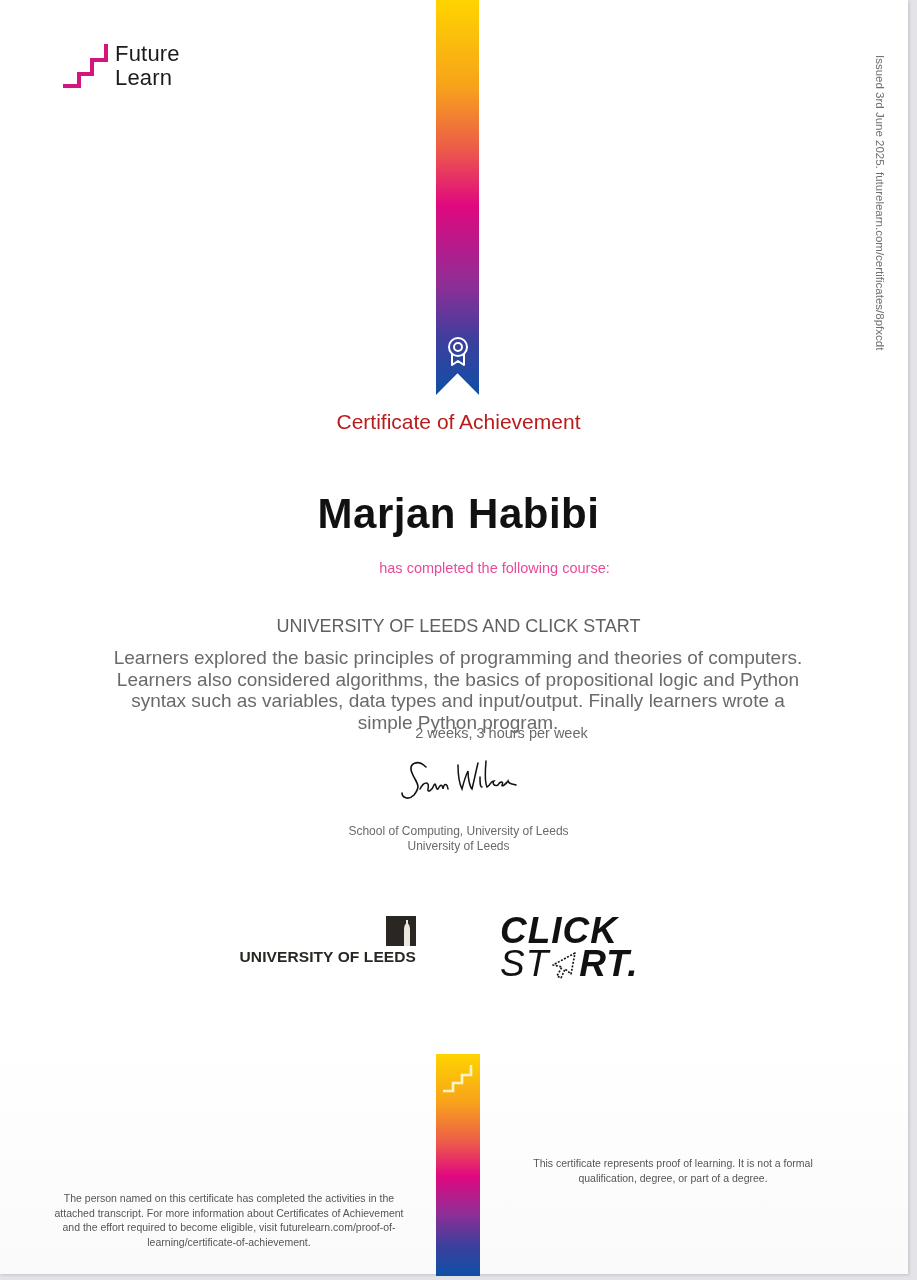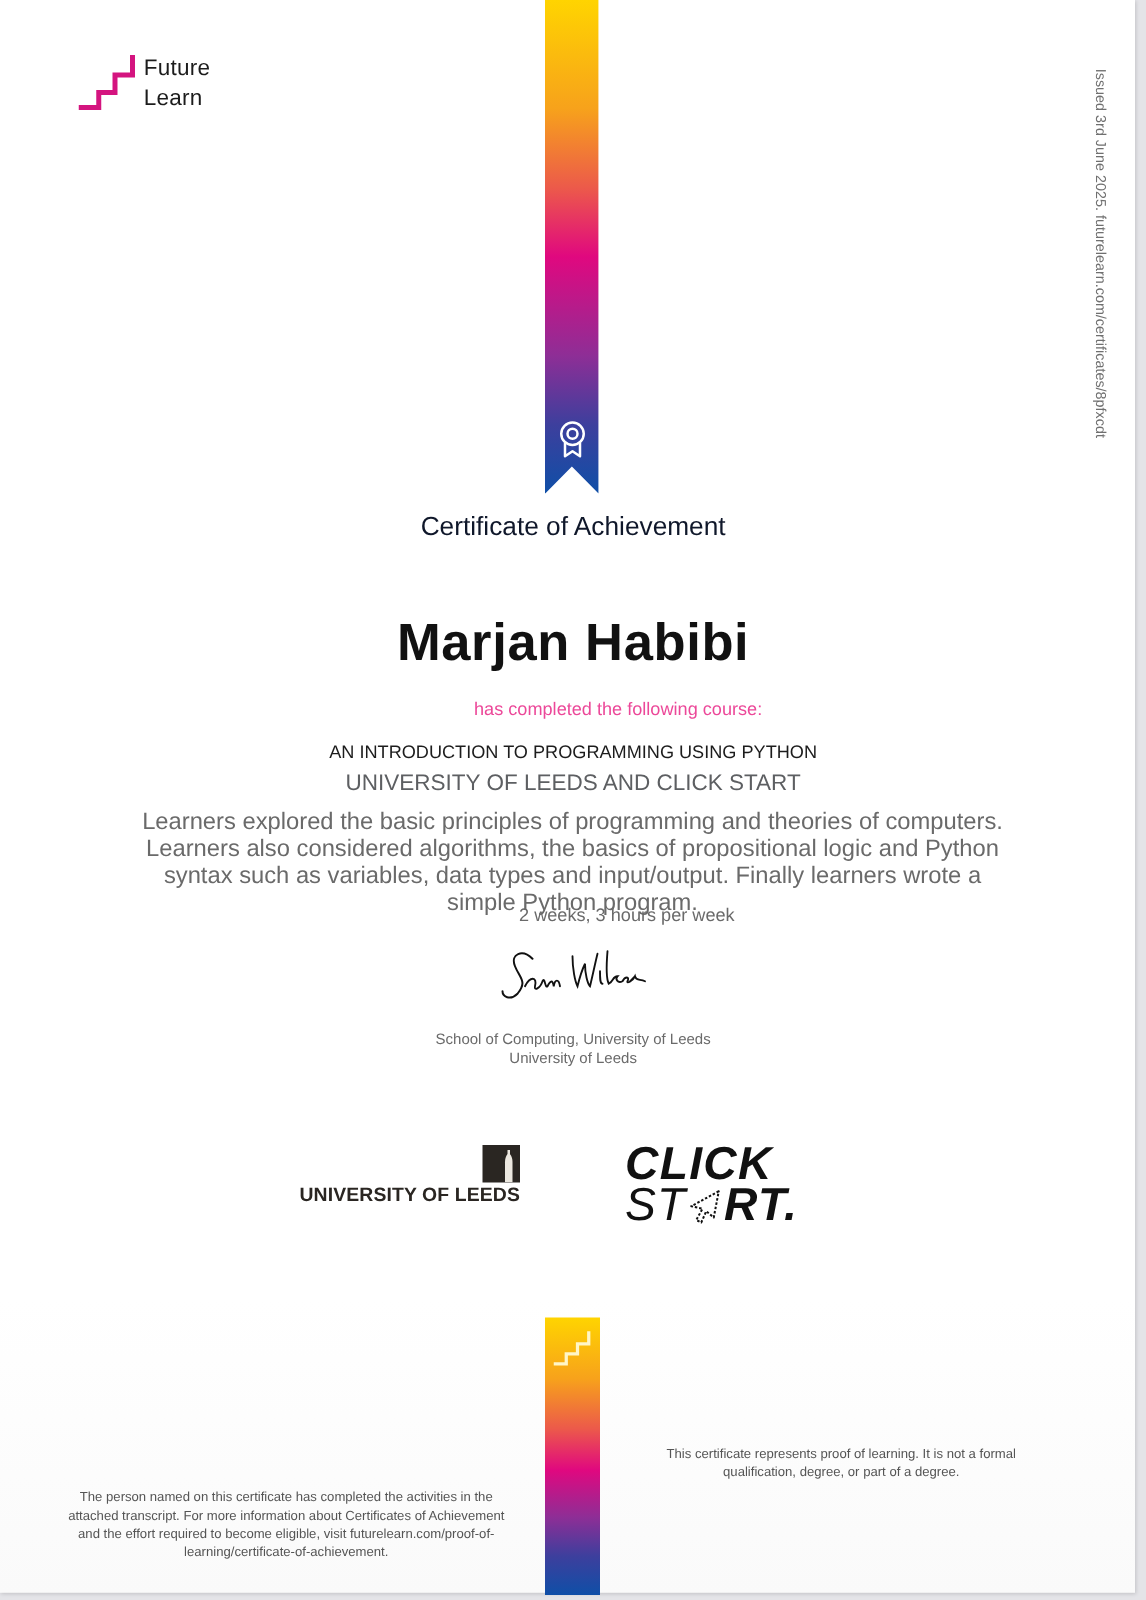--- a/index.html
+++ b/index.html
@@ -24,30 +24,30 @@
   }
   .ribbon-bottom {
     position: absolute; left: 436px; top: 1054px; width: 44px; height: 222px;
     background: linear-gradient(180deg, #ffd400 0%, #f7a21b 22%, #ec5a4a 40%, #e0087f 55%, #8e2e96 72%, #3d3f9d 86%, #0f4fa7 100%);
   }
   .award-icon { position: absolute; left: 444px; top: 335px; width: 28px; height: 34px; }
   .stairs-small { position: absolute; left: 441px; top: 1062px; width: 36px; height: 32px; }
   .logo { position: absolute; left: 62px; top: 42px; display: flex; align-items: flex-end; }
   .logo svg { width: 50px; height: 48px; }
   .logo-text {
-    margin-left: 3px; font-size: 18px; line-height: 24px; font-weight: 500; color: #1c1c1c;
+    margin-left: 3px; font-size: 22px; line-height: 24px; font-weight: 500; color: #1c1c1c;
     letter-spacing: 0.2px;
   }
   .side-text {
     position: absolute; left: 874px; top: 55px;
     writing-mode: vertical-rl;
     font-size: 11.5px; color: #6f6f6f; white-space: nowrap;
   }
   .center { position: absolute; left: 0; width: 917px; text-align: center; }
-  .cert-title { top: 410px; font-size: 21px; color: #0f172a; font-weight: 500; }
+  .cert-title { top: 410px; font-size: 21px; color: #b91c1c; font-weight: 500; }
   .name { top: 490px; font-size: 42px; font-weight: 700; color: #111111; letter-spacing: 0.5px; }
   .completed { top: 560px; font-size: 14.5px; color: #ec4899; padding-left: 36px; }
   .course { top: 594px; font-size: 14.5px; color: #1c1c1c; font-weight: 500; }
   .org { top: 616px; font-size: 18px; color: #5d5f62; font-weight: 500; }
   .desc {
     position: absolute; left: 108px; width: 700px; top: 647px; text-align: center;
     font-size: 19px; line-height: 21.5px; color: #6a6a6a;
   }
   .duration { top: 725px; font-size: 14.5px; color: #6a6a6a; padding-left: 43px; }
   .signature { position: absolute; left: 396px; top: 755px; width: 125px; height: 52px; }
@@ -99,21 +99,20 @@
     <circle cx="14" cy="12" r="9" fill="none" stroke="#ffffff" stroke-width="2"></circle>
     <circle cx="14" cy="12" r="4" fill="none" stroke="#ffffff" stroke-width="2"></circle>
     <path d="M8,19 L8,30 L14,26 L20,30 L20,19" fill="none" stroke="#ffffff" stroke-width="2" stroke-linejoin="round"></path>
   </svg>
 
   <div class="side-text">Issued 3rd June 2025. futurelearn.com/certificates/8pfxcdt</div>
 
   <div class="center cert-title">Certificate of Achievement</div>
   <div class="center name">Marjan Habibi</div>
   <div class="center completed">has completed the following course:</div>
-  <div class="center course">AN INTRODUCTION TO PROGRAMMING USING PYTHON</div>
   <div class="center org">UNIVERSITY OF LEEDS AND CLICK START</div>
   <div class="desc">Learners explored the basic principles of programming and theories of computers. Learners also considered algorithms, the basics of propositional logic and Python syntax such as variables, data types and input/output. Finally learners wrote a simple Python program.</div>
   <div class="center duration">2 weeks, 3 hours per week</div>
 
   <svg class="signature" viewBox="0 0 125 52">
     <path d="M30,12 C22,4 12,8 16,18 C20,28 26,30 18,40 C12,46 6,42 6,38" fill="none" stroke="#111" stroke-width="1.6" stroke-linecap="round"></path>
     <path d="M24,34 C28,26 34,26 32,34 C31,38 36,36 38,30 C40,26 40,36 42,34 C44,30 46,28 47,34 C48,28 51,28 52,34" fill="none" stroke="#111" stroke-width="1.5" stroke-linecap="round"></path>
     <path d="M62,10 C62,20 64,30 66,34 C68,26 70,20 72,16 C72,24 74,32 76,34 C78,26 80,16 82,8" fill="none" stroke="#111" stroke-width="1.5" stroke-linecap="round"></path>
     <path d="M84,22 C84,28 84,32 86,32 M90,6 C89,18 89,28 91,32 C95,30 94,26 98,26 C96,28 98,32 102,30 C104,26 108,26 106,30 C105,32 110,30 112,26 C113,30 116,28 120,30" fill="none" stroke="#111" stroke-width="1.5" stroke-linecap="round"></path>
   </svg>

